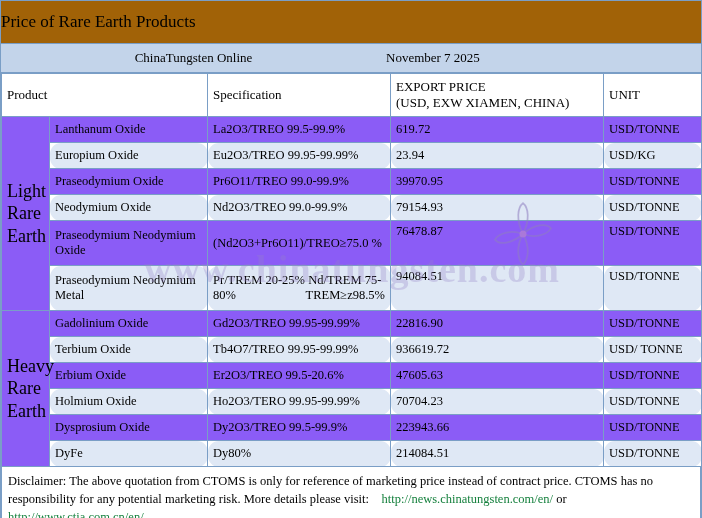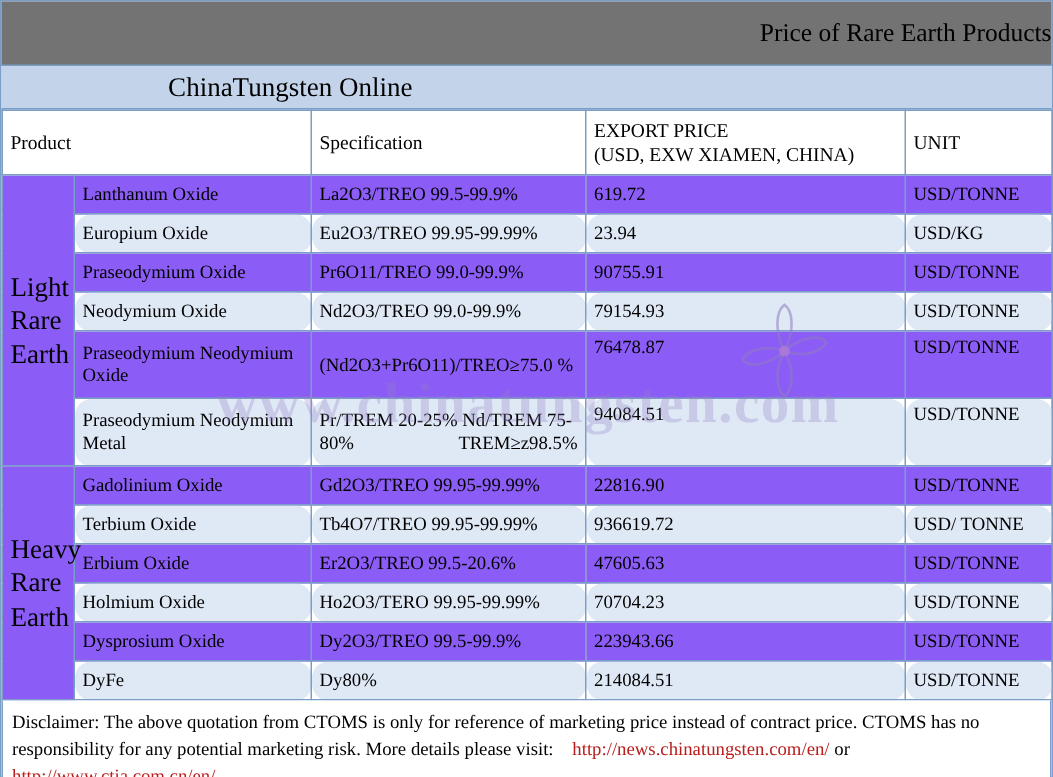--- a/index.html
+++ b/index.html
@@ -42,34 +42,34 @@
     left: 487px;
     top: 198px;
     width: 70px;
     height: 70px;
     z-index: 5;
     pointer-events: none;
     opacity: 0.55;
   }
   .title-bar {
     height: 42px;
-    background: #737373;
+    background: #a16207;
     border-bottom: 1px solid #7a9ec6;
     display: flex;
     align-items: center;
-    justify-content: flex-end;
+    justify-content: flex-start;
     font-size: 17px;
   }
   .subtitle-bar {
     height: 28px;
     background: #c3d4ea;
     border-bottom: 1px solid #7a9ec6;
     display: flex;
     align-items: center;
-    font-size: 18px;
+    font-size: 13px;
   }
   .sub-left {
     width: 385px;
     text-align: center;
   }
   .sub-right {
     width: 200px;
     text-align: left;
   }
   table.main {
@@ -114,21 +114,21 @@
     border-top: none;
     width: 700px;
     box-sizing: border-box;
     padding: 5px 6px 4px 6px;
     font-size: 12.5px;
     line-height: 1.45;
     background: #ffffff;
     position: relative;
     z-index: 6;
   }
-  .disclaimer a { color: #b91c1c; text-decoration: none; }
+  .disclaimer a { color: #15803d; text-decoration: none; }
   .nowrap { white-space: nowrap; }
 </style>
 </head>
 <body>
 
 <div class="page">
 
   <div class="watermark">www.chinatungsten.com</div>
 
   <svg class="wm-flower" viewBox="0 0 100 100">
@@ -140,20 +140,21 @@
     </g>
     <circle cx="50" cy="50" r="5" fill="#e8a0c0" opacity="0.6"></circle>
   </svg>
 
   <div class="title-bar">
     <span>Price of Rare Earth Products</span>
   </div>
 
   <div class="subtitle-bar">
     <span class="sub-left">ChinaTungsten Online</span>
+    <span class="sub-right">November 7 2025</span>
   </div>
 
   <table class="main">
     <colgroup>
       <col class="col-cat">
       <col class="col-prod">
       <col class="col-spec">
       <col class="col-price">
       <col class="col-unit">
     </colgroup>
@@ -179,21 +180,21 @@
       </tr>
       <tr class="row-shade">
         <td>Europium Oxide</td>
         <td>Eu2O3/TREO 99.95-99.99%</td>
         <td>23.94</td>
         <td>USD/KG</td>
       </tr>
       <tr class="row-plain">
         <td>Praseodymium Oxide</td>
         <td>Pr6O11/TREO 99.0-99.9%</td>
-        <td>90755.91</td>
+        <td>39970.95</td>
         <td>USD/TONNE</td>
       </tr>
       <tr class="row-shade">
         <td>Neodymium Oxide</td>
         <td>Nd2O3/TREO 99.0-99.9%</td>
         <td>79154.93</td>
         <td>USD/TONNE</td>
       </tr>
       <tr class="row-plain">
         <td style="height:38px">Praseodymium Neodymium Oxide</td>

